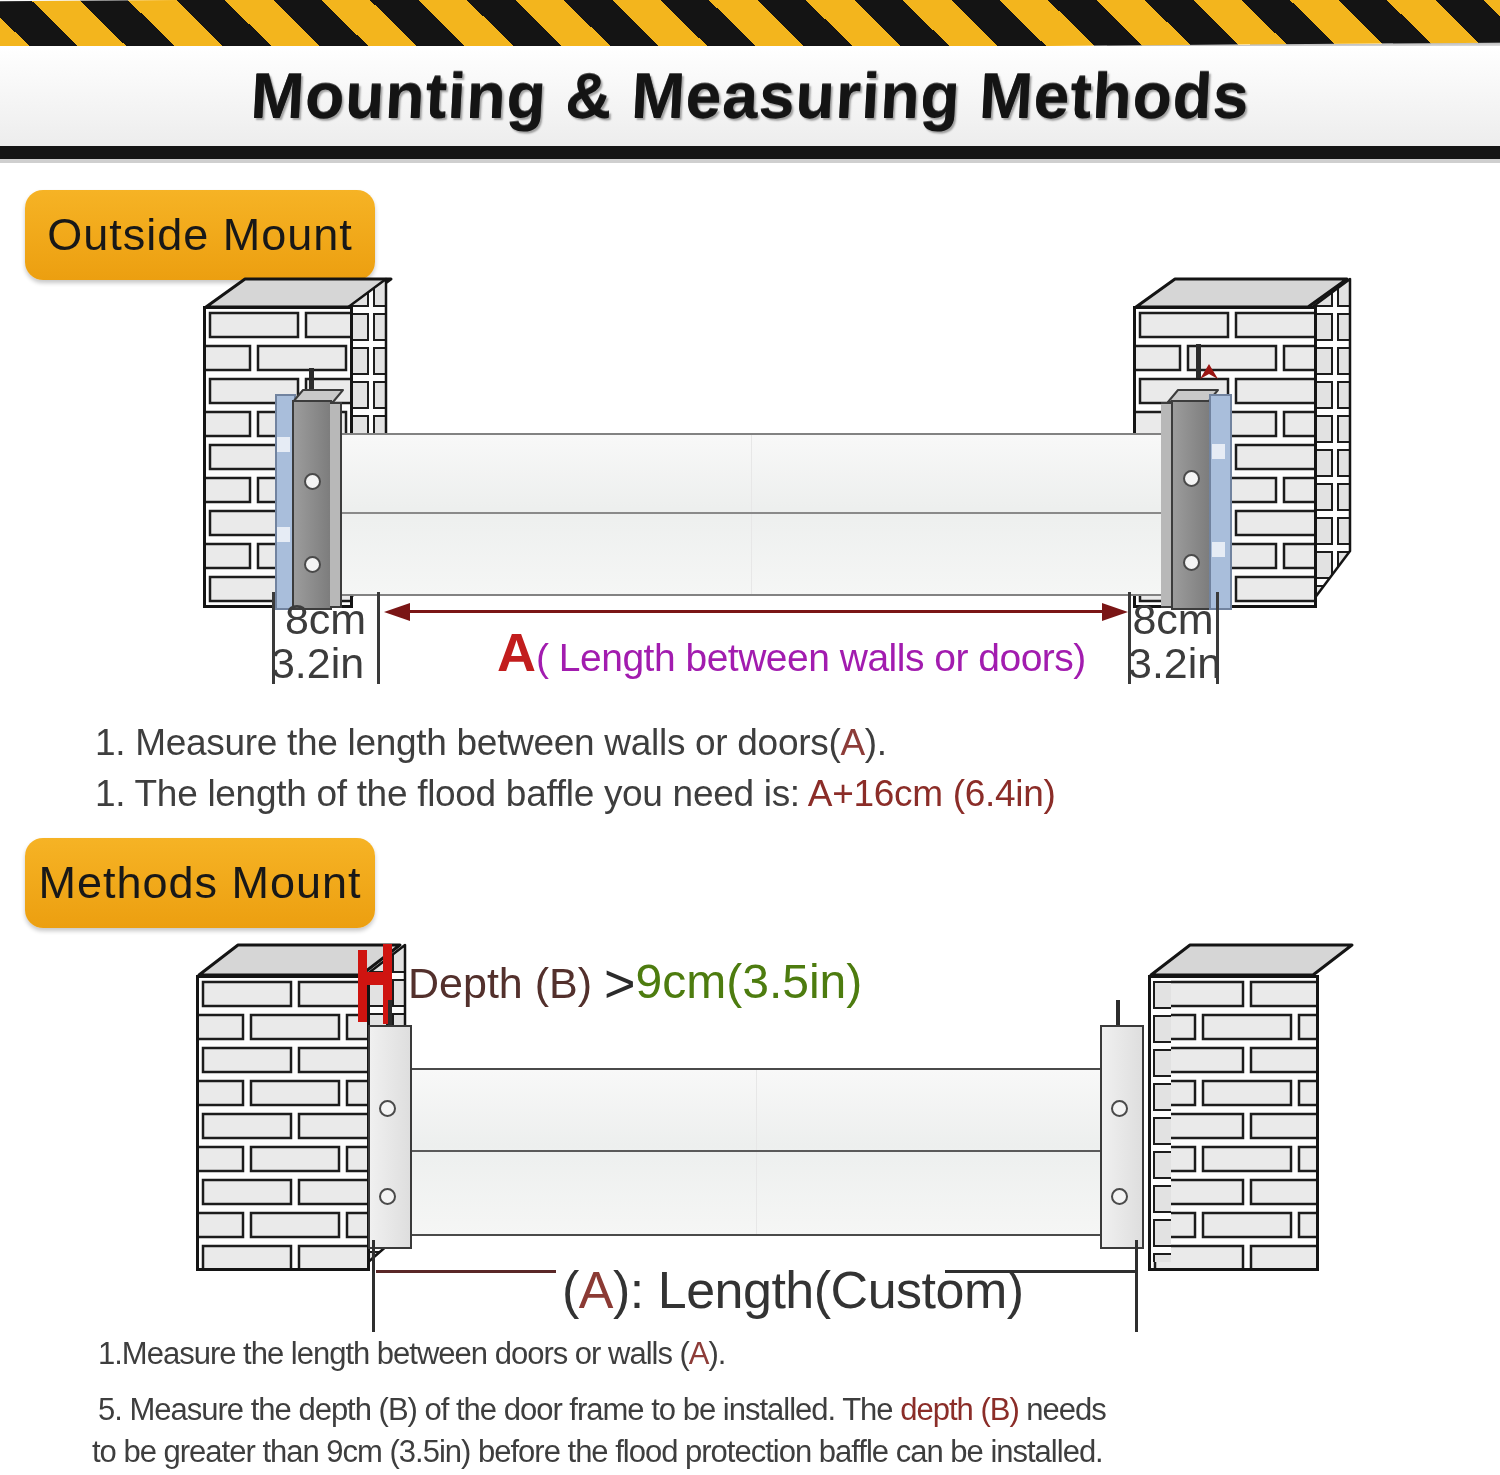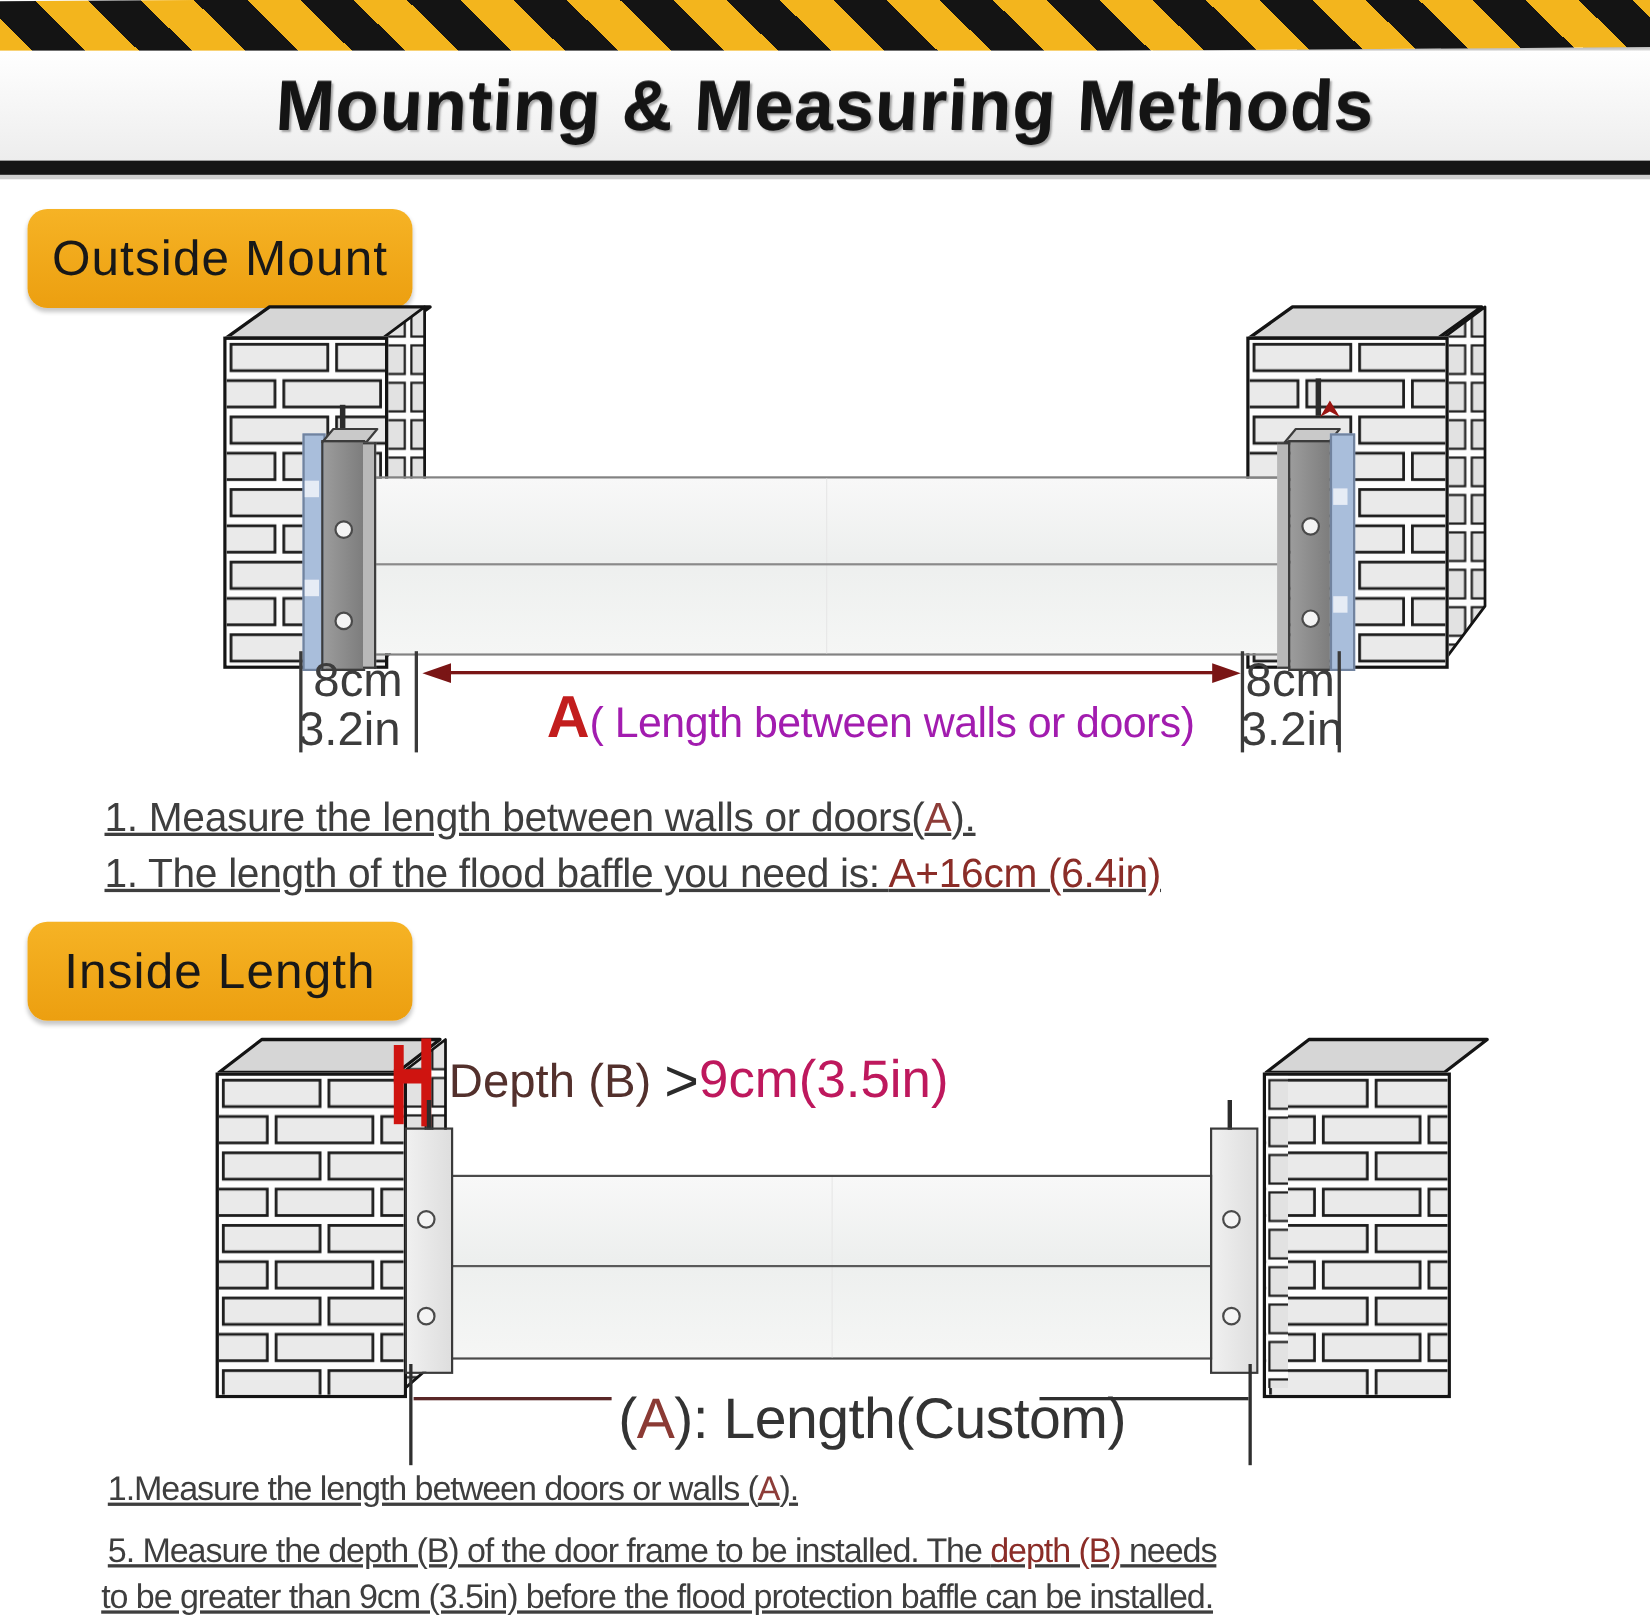--- a/index.html
+++ b/index.html
@@ -38,33 +38,33 @@
   .screw{width:13px;height:13px;border-radius:50%;background:#f4f4f4;border:2px solid #4a4a4a;}
   .pin{background:#2c2c2c;}
   .tick{width:3px;background:#3a3a3a;}
   .dimline{height:3px;background:#7a1515;}
   .ah{width:0;height:0;border-top:9px solid transparent;border-bottom:9px solid transparent;}
   .ah.left{border-right:26px solid #7a1515;}
   .ah.right{border-left:26px solid #7a1515;}
   .dim-text{font-size:43px;color:#3c3c3c;text-align:center;line-height:1.0;}
   .red-h{background:#cf1410;}
 
-  .step{font-size:37px;color:#3e3e3e;letter-spacing:-0.3px;white-space:nowrap;text-decoration:underline;}
+  .step{font-size:37px;color:#3e3e3e;letter-spacing:-0.3px;white-space:nowrap;}
   .step .red{color:#8b2d28;}
   .step .reda{color:#8d3c38;}
   .bstep{font-size:31px;letter-spacing:-1px;}
 
   .spanlabel{white-space:nowrap;}
   .spanlabel .big-a{font-size:54px;font-weight:bold;color:#c21d1d;}
   .spanlabel .rest{font-size:39px;color:#a21caf;letter-spacing:-0.5px;}
 
   .depthlabel{white-space:nowrap;}
   .depthlabel .d1{font-size:43px;color:#53302c;}
   .depthlabel .gt{font-size:54px;color:#2b2b2b;vertical-align:-4px;}
-  .depthlabel .d2{font-size:48px;color:#be185d;}
+  .depthlabel .d2{font-size:48px;color:#4d7c0f;}
 
   .lenlabel{font-size:52px;color:#333;white-space:nowrap;letter-spacing:-0.5px;}
   .lenlabel .reda{color:#8b3a34;}
 </style>
 </head>
 <body>
 
 <div id="stage">
 
   <svg width="0" height="0" style="position:absolute">
@@ -165,21 +165,21 @@
   </div>
 
   <div class="abs step" style="left:95px;top:722px">
     <span>1. Measure the length between walls or doors(</span><span class="reda">A</span><span>).</span>
   </div>
   <div class="abs step" style="left:95px;top:773px">
     <span>1. The length of the flood baffle you need is: </span><span class="red">A+16cm (6.4in)</span>
   </div>
 
   <div class="abs pill" style="top:838px">
-    <span>Inside Length</span>
+    <span>Methods Mount</span>
   </div>
 
   <svg class="abs" style="left:196px;top:942px" width="208" height="36">
     <polygon points="3,33 42,3 204,3 165,33" fill="#d6d6d6" stroke="#141414" stroke-width="3" stroke-linejoin="round"></polygon>
   </svg>
   <svg class="abs" style="left:364px;top:942px" width="44" height="326">
     <polygon points="2,33 41,3 41,288 2,322" fill="url(#sidePat)" stroke="#141414" stroke-width="2.5" stroke-linejoin="round"></polygon>
   </svg>
   <div class="abs brickface" style="left:196px;top:975px;width:168px;height:290px">
     <svg preserveAspectRatio="none">

